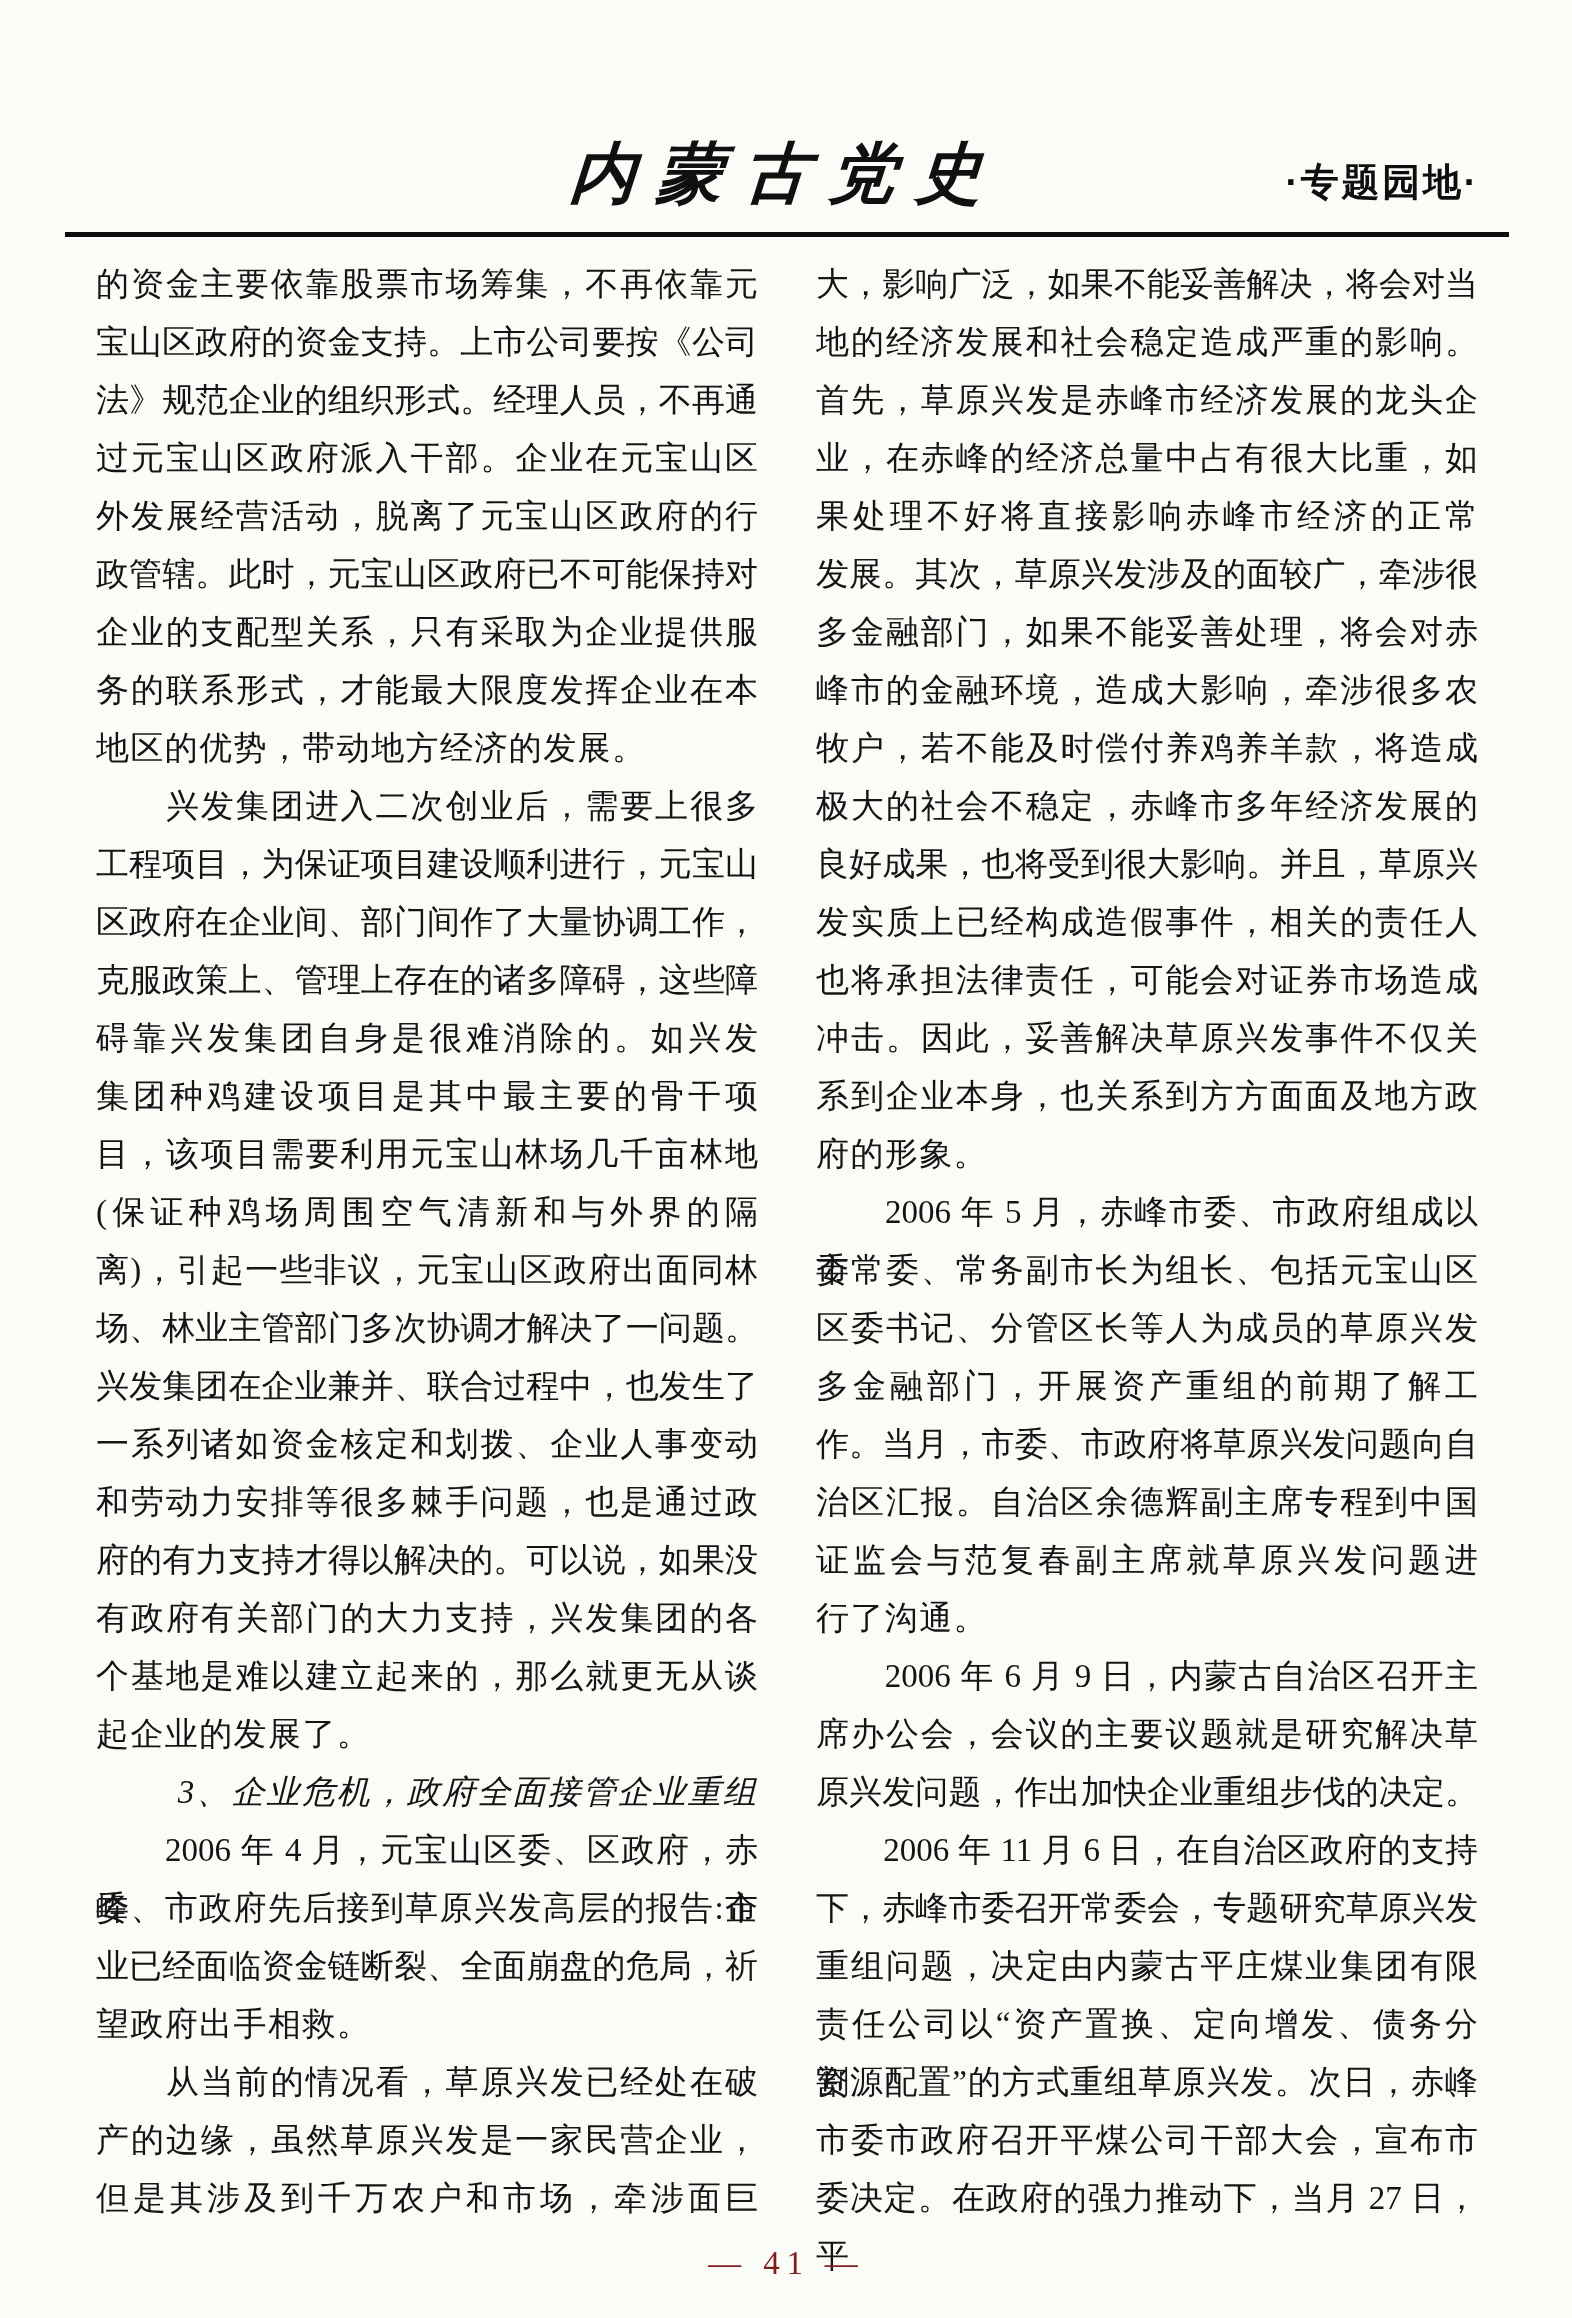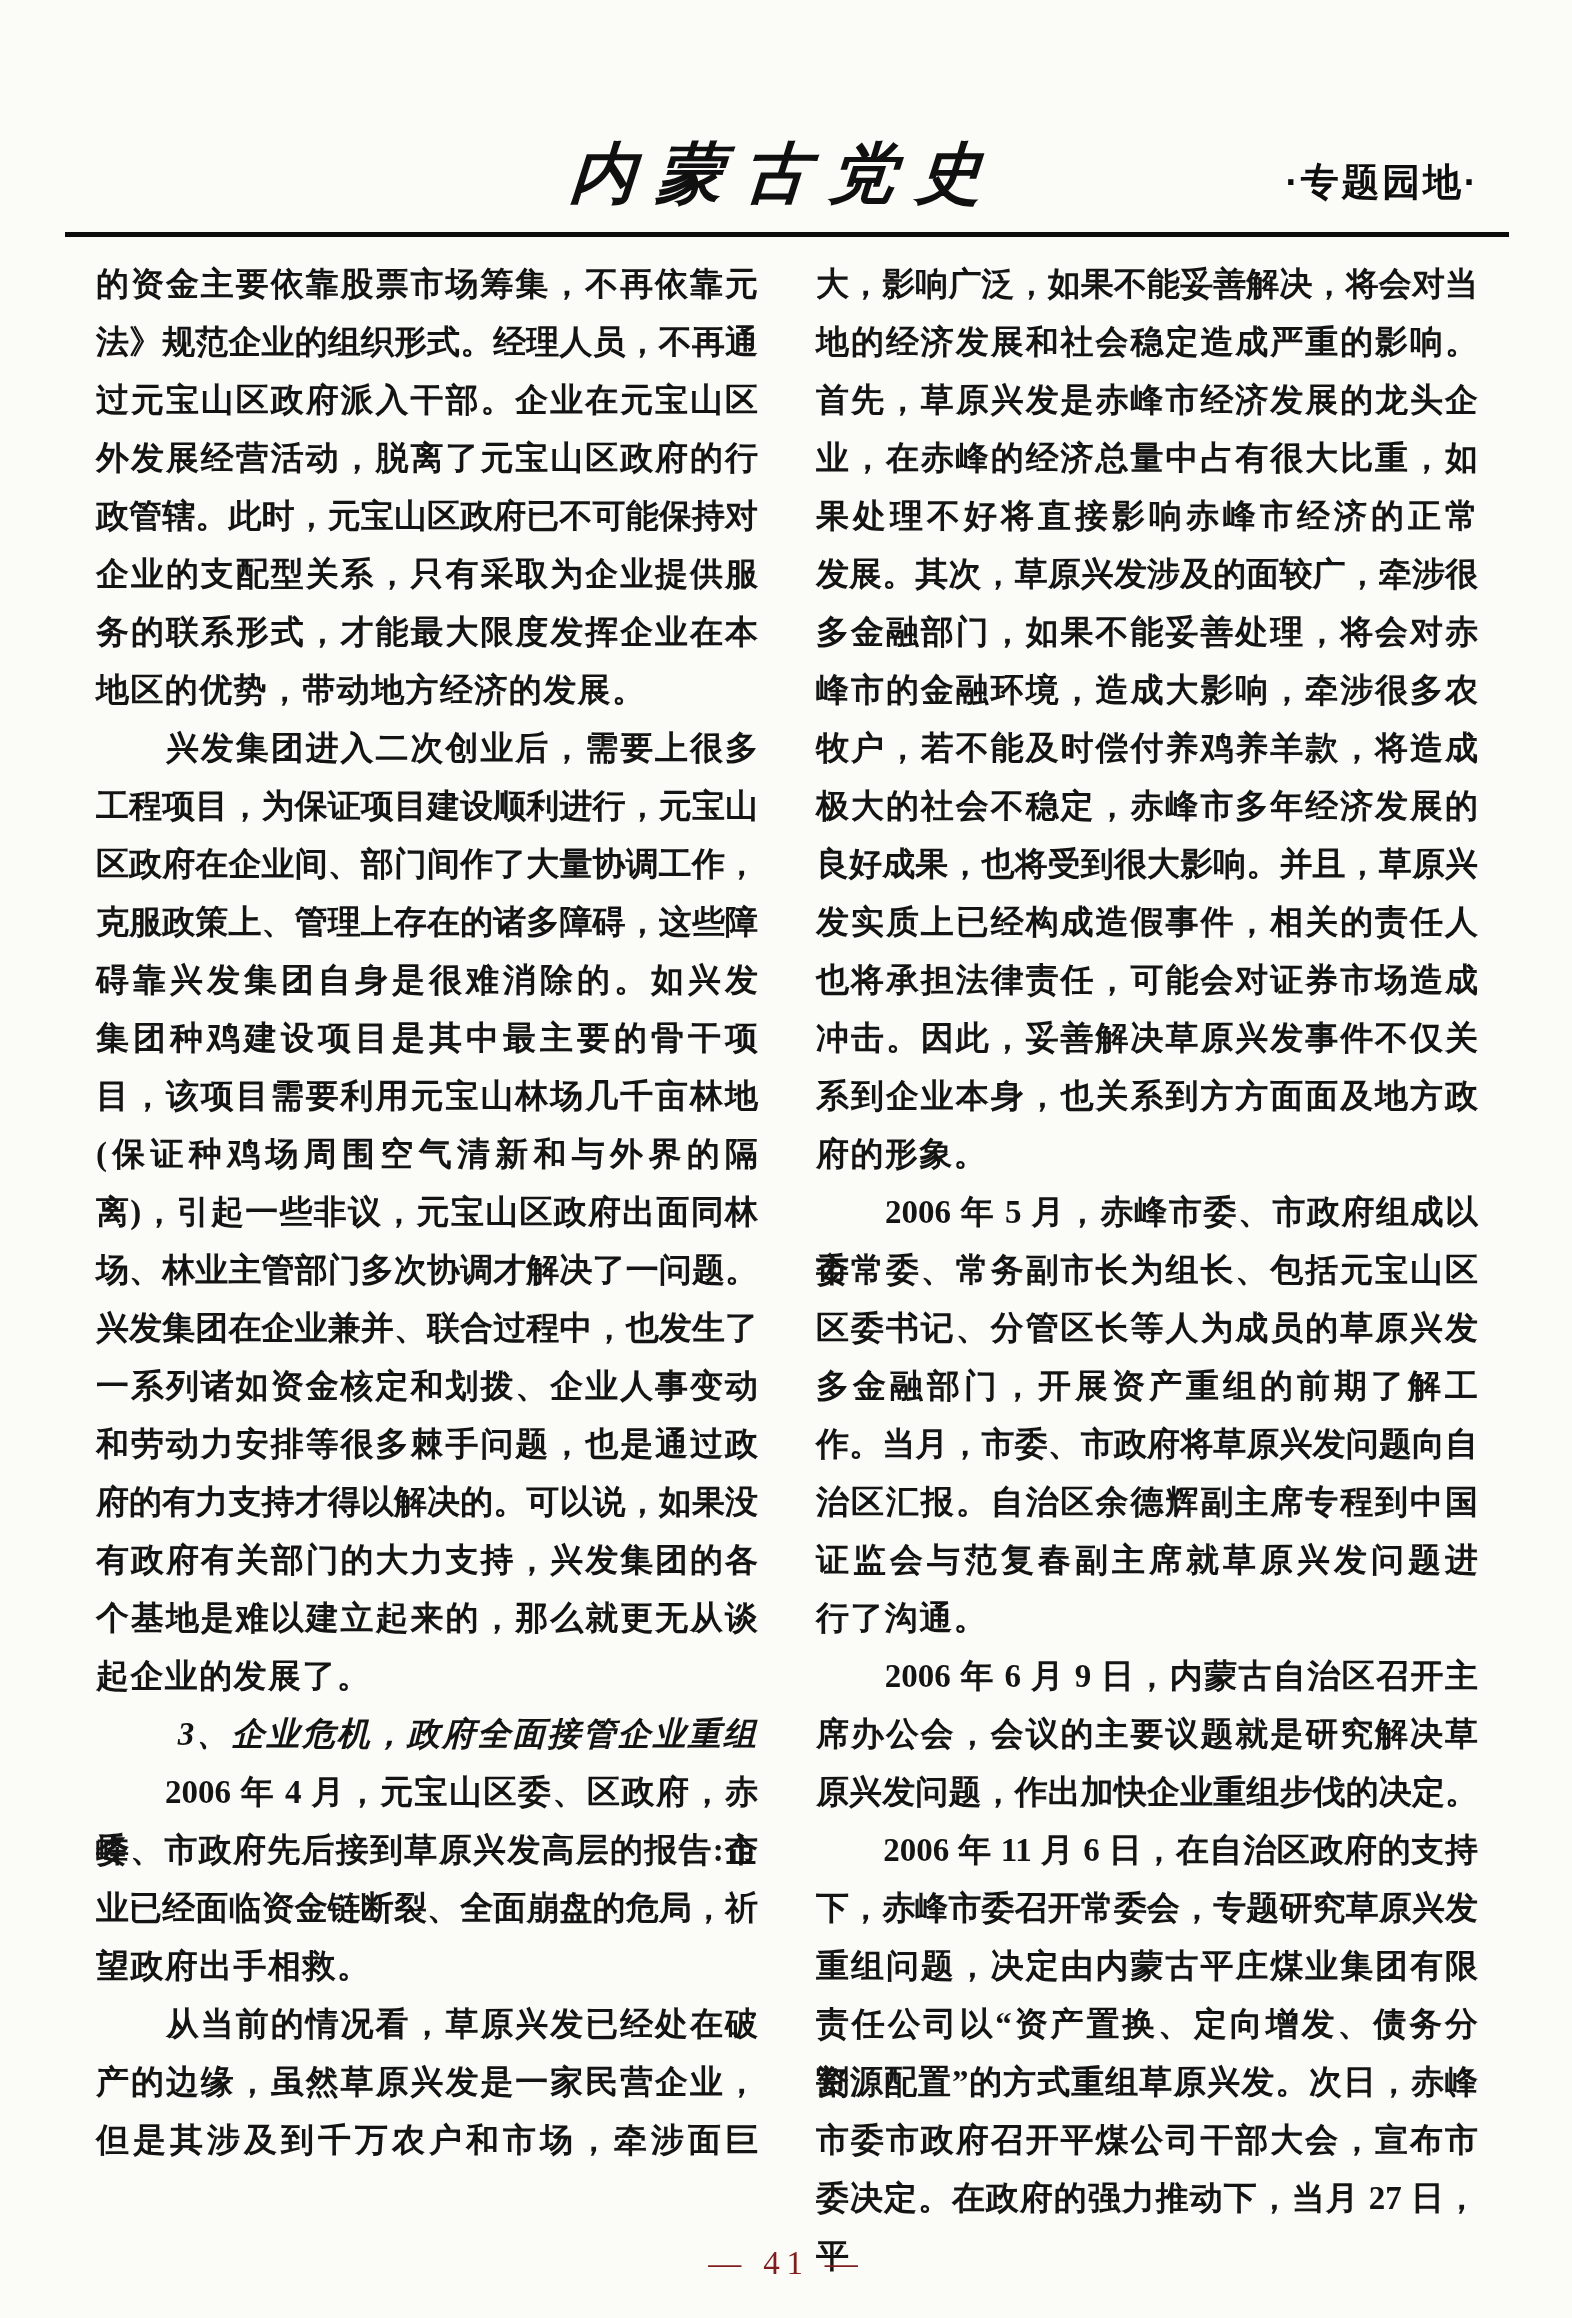--- a/index.html
+++ b/index.html
@@ -43,21 +43,20 @@
     background:#0c0c0c;
   }
 
   
   .columns{
     position:absolute;
     top:255px;left:96px;
     width:1382px;
     display:flex;
     gap:58px;
-    font-weight:bold;
   }
   .col{
     width:667px;
   }
   .line{
     height:58px;
     line-height:58px;
     font-size:33px;
     white-space:nowrap;
     overflow:visible;
@@ -94,20 +93,21 @@
 
   <div class="journal-title">内蒙古党史</div>
 
   <div class="section-marker">·专题园地·</div>
 
   <div class="header-rule"></div>
 
   <div class="columns">
     <div class="col">
         <div class="line full">的资金主要依靠股票市场筹集，不再依靠元</div>
+        <div class="line full">宝山区政府的资金支持。上市公司要按《公司</div>
         <div class="line full">法》规范企业的组织形式。经理人员，不再通</div>
         <div class="line full">过元宝山区政府派入干部。企业在元宝山区</div>
         <div class="line full">外发展经营活动，脱离了元宝山区政府的行</div>
         <div class="line full">政管辖。此时，元宝山区政府已不可能保持对</div>
         <div class="line full">企业的支配型关系，只有采取为企业提供服</div>
         <div class="line full">务的联系形式，才能最大限度发挥企业在本</div>
         <div class="line end">地区的优势，带动地方经济的发展。</div>
         <div class="line full">　　兴发集团进入二次创业后，需要上很多</div>
         <div class="line full">工程项目，为保证项目建设顺利进行，元宝山</div>
         <div class="line full">区政府在企业间、部门间作了大量协调工作，</div>

